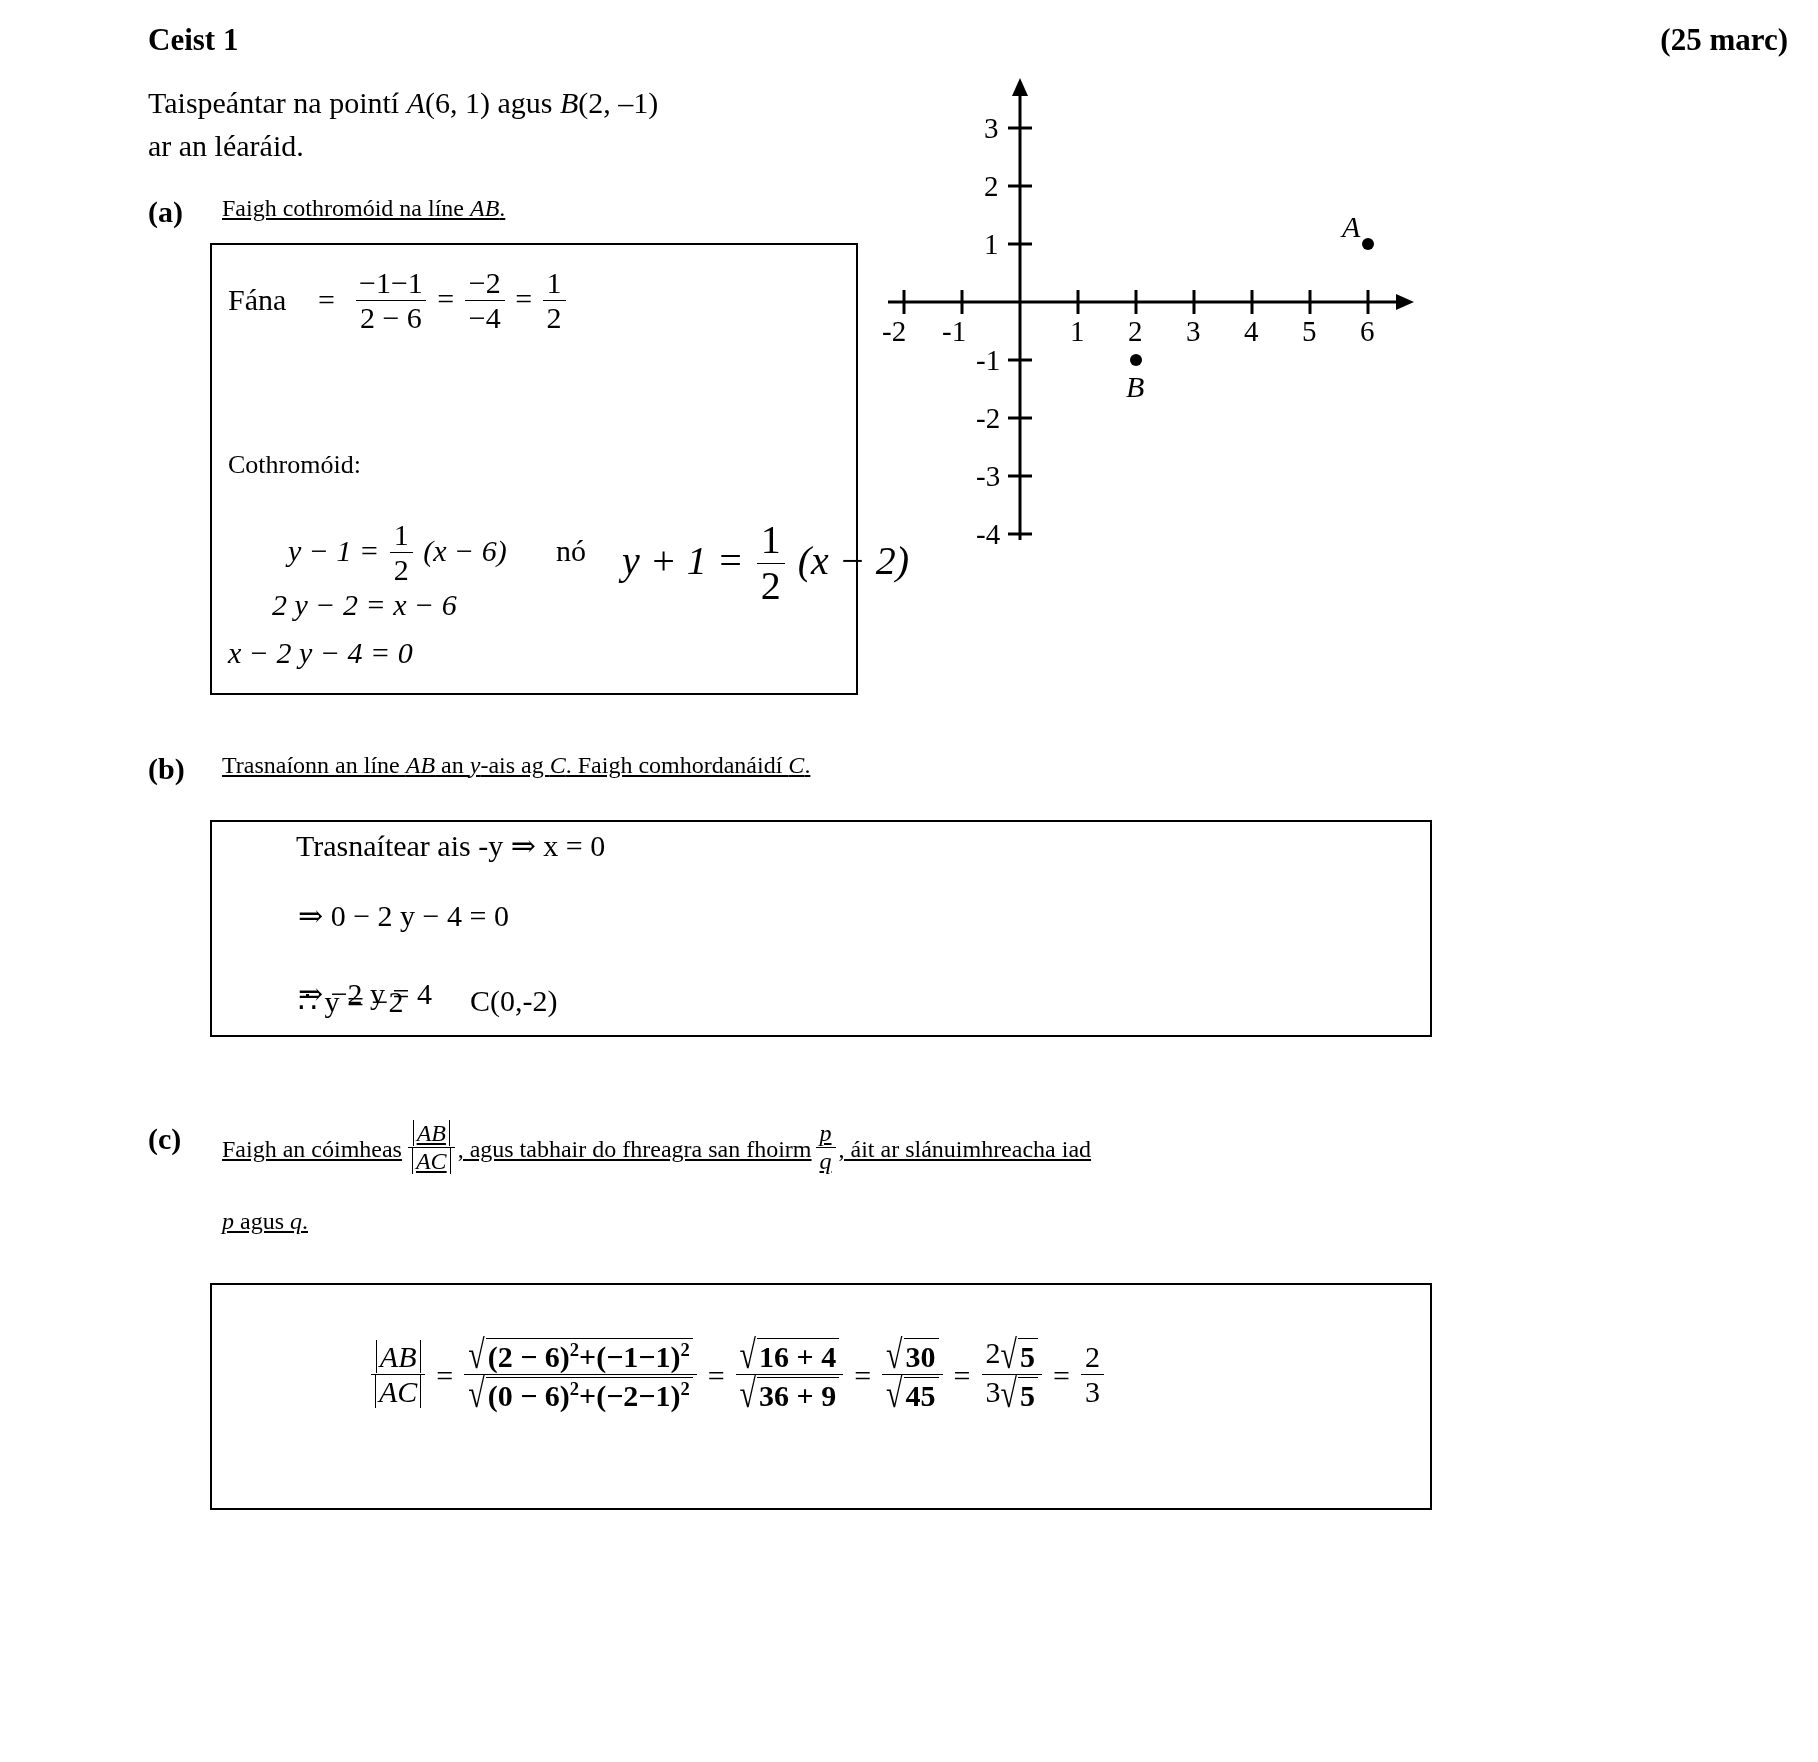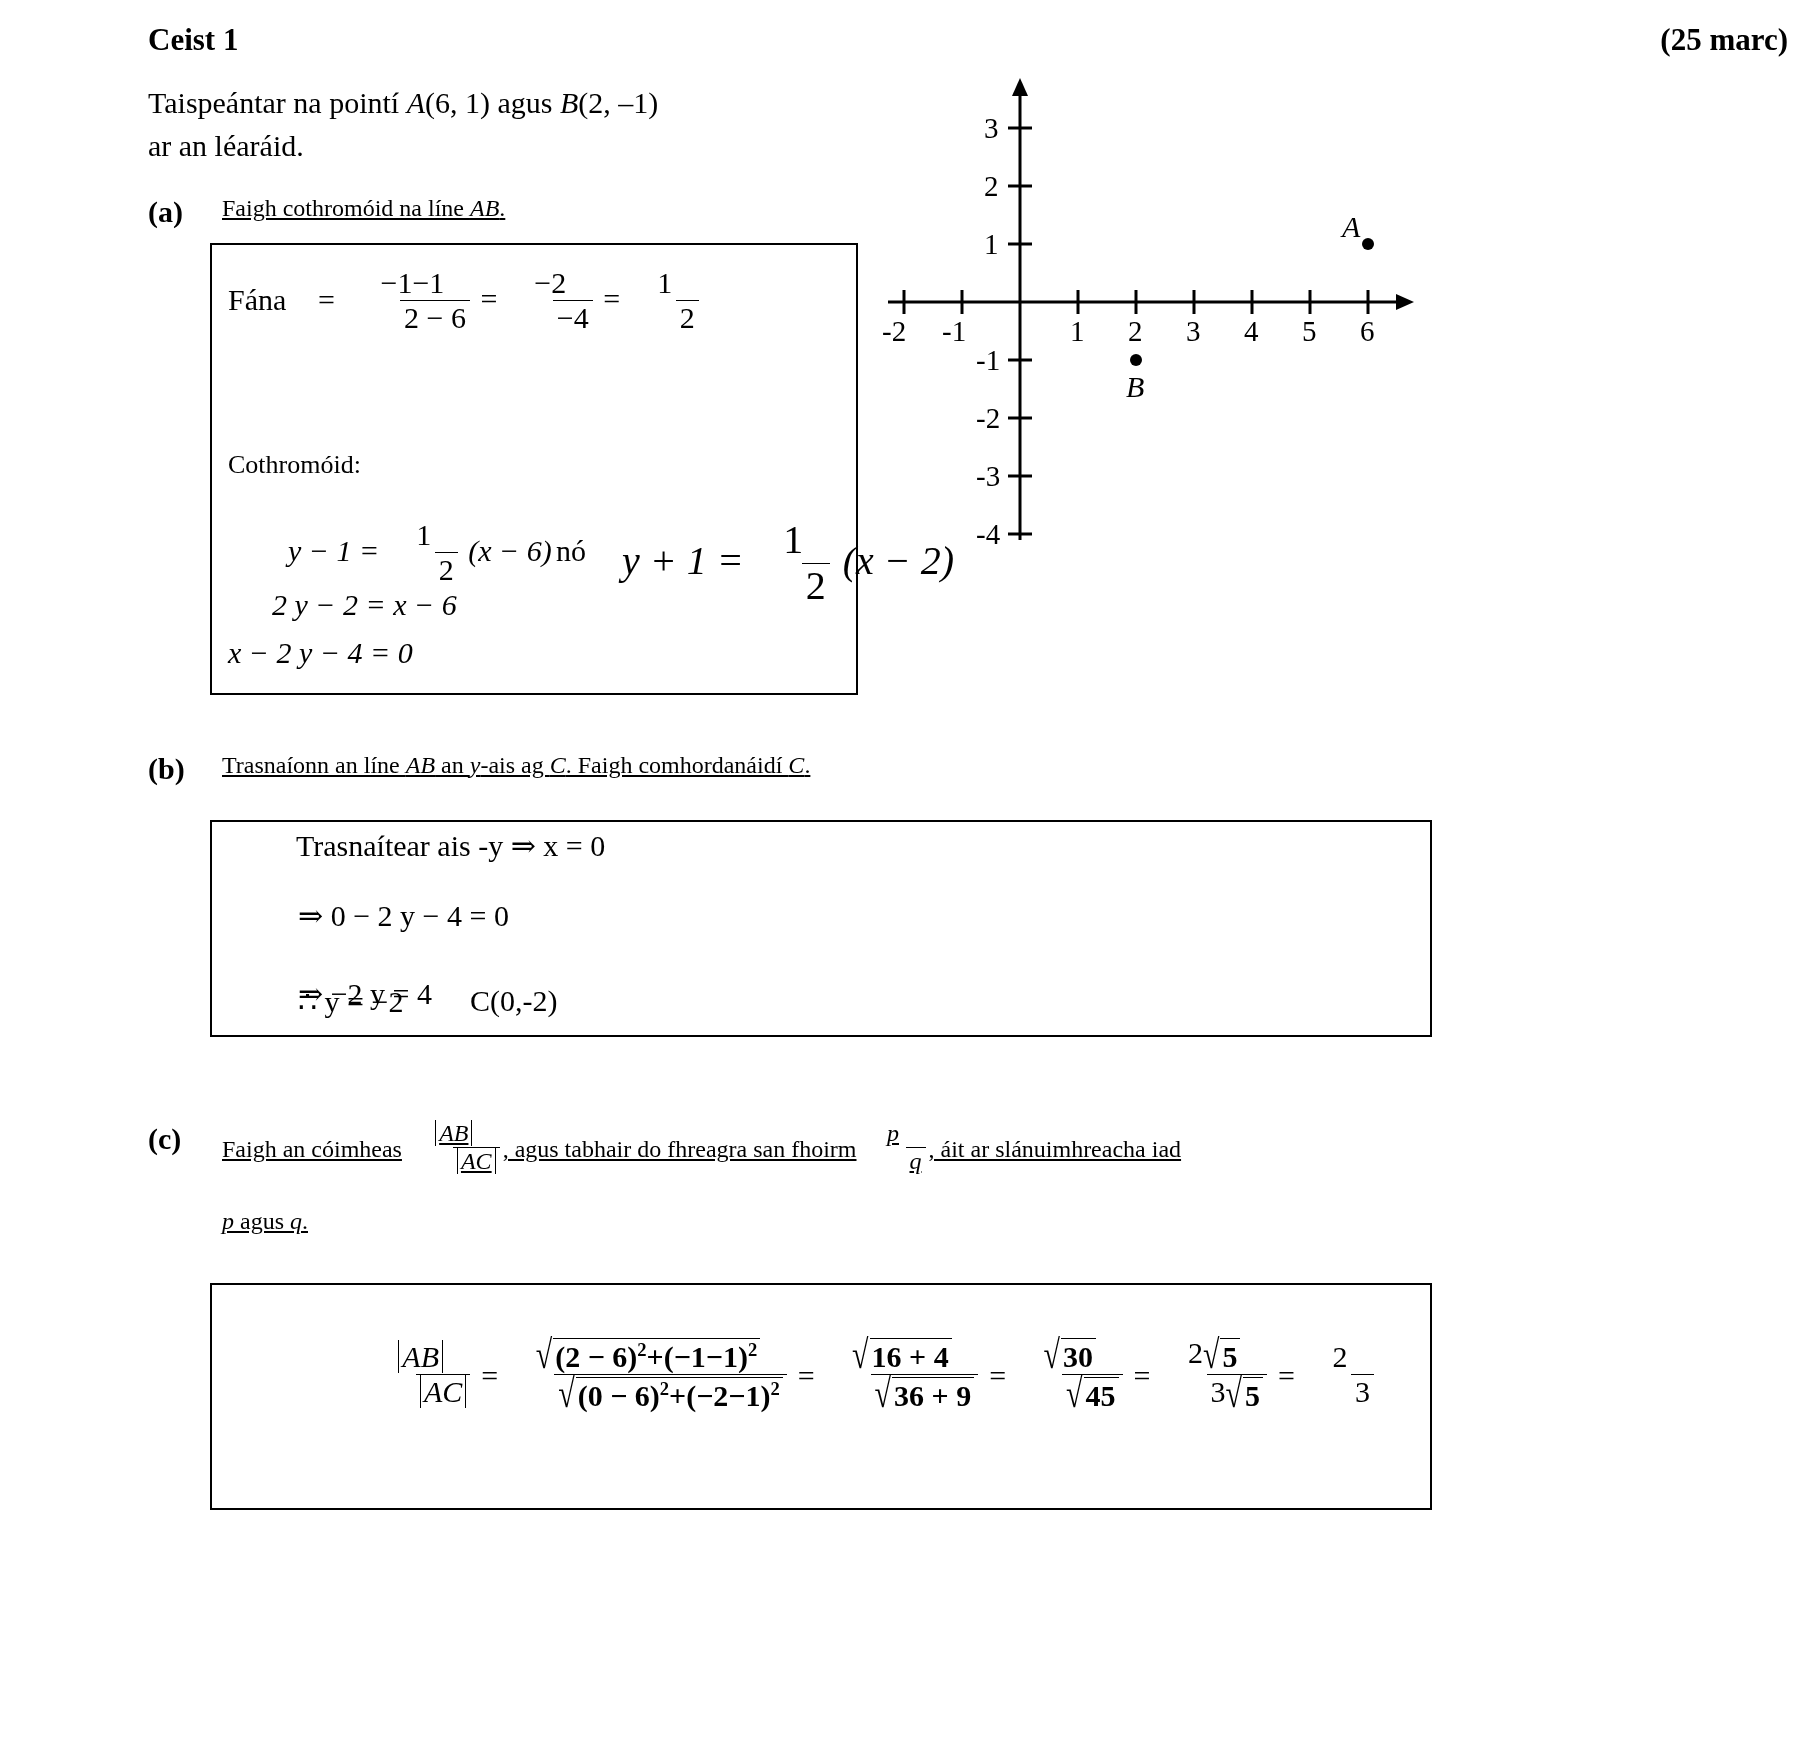--- a/index.html
+++ b/index.html
@@ -67,21 +67,21 @@
   .frac {
     display: inline-flex;
     flex-direction: column;
     align-items: center;
     vertical-align: middle;
     margin: 0 3px;
     position: relative;
     top: -2px;
   }
   .frac > .num { padding: 0 4px; line-height: 1.12; }
-  .frac > .den { padding: 0 4px; line-height: 1.12; border-top: 1.6px solid #000; margin-left: 45px; }
+  .frac > .den { padding: 0 4px; line-height: 1.12; border-top: 1.6px solid #000; }
 
   
   .sqrt { display: inline-flex; align-items: stretch; vertical-align: middle; }
   .sqrt > .radical {
     font-size: 1em;
     display: inline-block;
     transform: scaleY(1.35);
     transform-origin: center;
     margin-right: 1px;
   }

